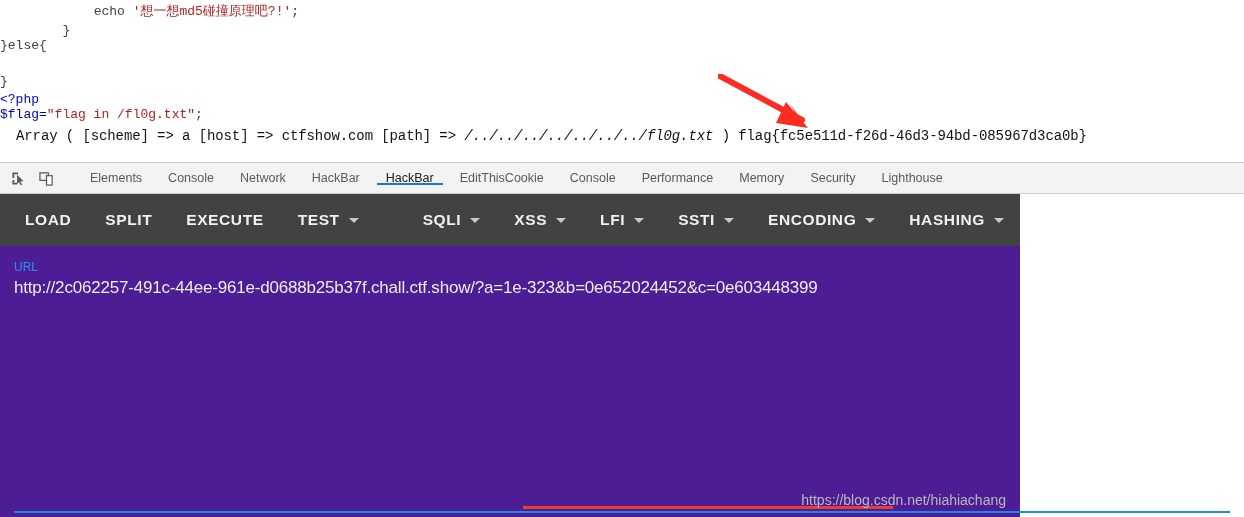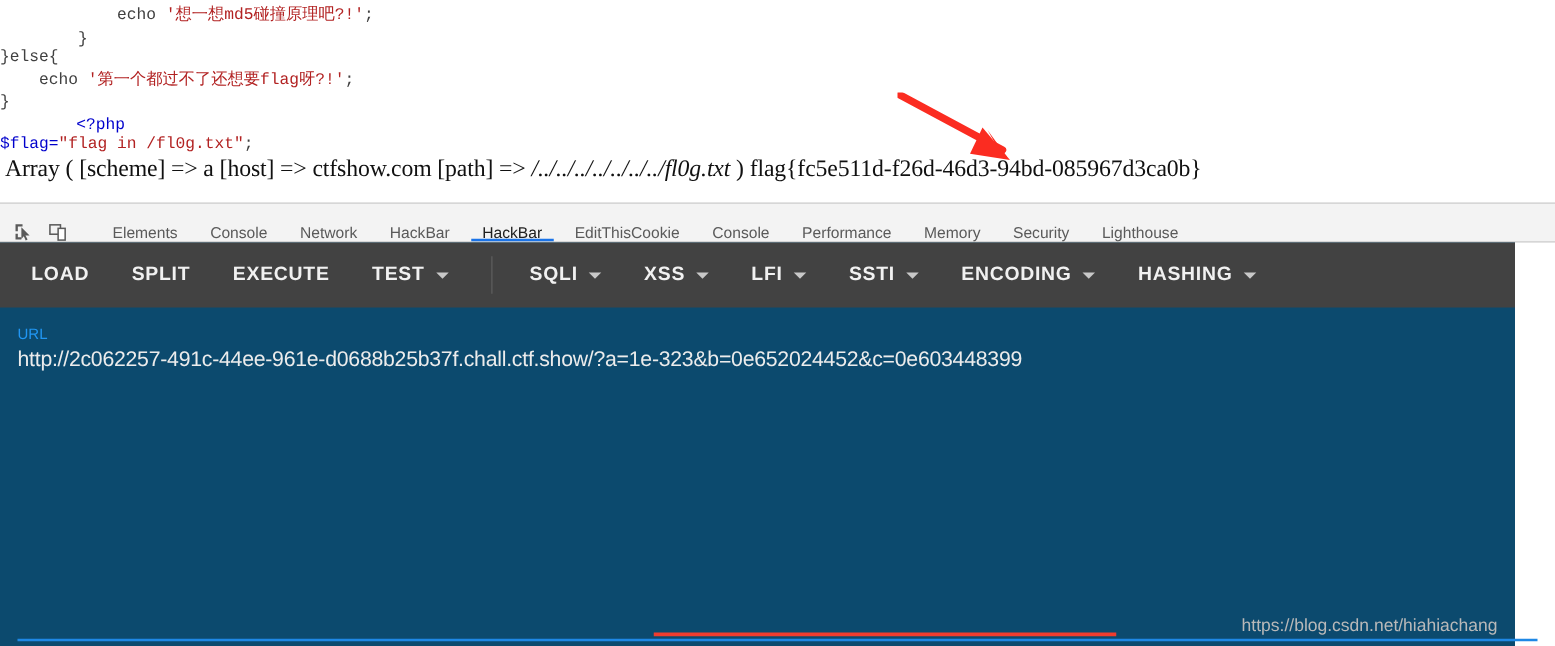--- a/index.html
+++ b/index.html
@@ -23,33 +23,33 @@
     font-size:13px;
     line-height:19px;
     white-space:pre;
     color:#000000;
   }
   .ln1 { position:absolute; left:0; top:2px; }
   .ln2 { position:absolute; left:0; top:21px; }
   .ln3 { position:absolute; left:0; top:36px; }
   .ln4 { position:absolute; left:0; top:54px; }
   .ln5 { position:absolute; left:0; top:72px; }
-  .ln6 { position:absolute; left:16px; top:90px;padding-left:45px; }
+  .ln6 { position:absolute; left:0; top:90px; }
   .ln7 { position:absolute; left:0; top:105px; }
 
   .kw-green  { color:#404040; }
   .kw-red    { color:#b22222; }
   .kw-blue   { color:#0000cc; }
 
   .array-line {
     position:absolute;
-    left:4px;
+    left:16px;
     top:124px;
-    font-family:Liberation Serif, serif;
-    font-size:19px;
+    font-family:Liberation Mono, monospace;
+    font-size:14px;
     line-height:24px;
     color:#111111;
     white-space:nowrap;
     letter-spacing:-0.1px;
   }
   .array-line .pathseg { font-style:italic; }
 
   
   #red-arrow {
     position:absolute;
@@ -62,21 +62,21 @@
 
   
   #devtools-tabs {
     position:relative;
     width:1244px;
     height:32px;
     background:#f3f3f3;
     border-top:1px solid #cdcdcd;
     border-bottom:1px solid #cdcdcd;
     display:flex;
-    align-items:flex-end;
+    align-items:center;
   }
   .dt-icon-btn {
     width:28px;
     display:flex;
     align-items:center;
     justify-content:center;
   }
   .dt-icon-btn:first-child { margin-left:4px; }
   .vsep {
     width:1px;
@@ -97,23 +97,23 @@
     content:"";
     position:absolute;
     left:4px; right:4px; bottom:0;
     height:2px;
     background:#1a73e8;
   }
 
   
   #hackbar {
     position:relative;
-    width:1212px;
+    width:1020px;
     height:323px;
-    background:#0c4a6e;
+    background:#4c1d95;
   }
   #hb-toolbar {
     height:52px;
     background:#424242;
     display:flex;
     align-items:center;
     padding-left:25px;
   }
   .hb-btn {
     display:flex;
@@ -185,21 +185,20 @@
   }
 </style>
 </head>
 <body>
 
 <div id="page-output">
 
   <div class="code-line ln1"><span>&nbsp;&nbsp;&nbsp;&nbsp;&nbsp;&nbsp;&nbsp;&nbsp;&nbsp;&nbsp;&nbsp;&nbsp;</span><span class="kw-green">echo </span><span class="kw-red">'想一想md5碰撞原理吧?!'</span><span class="kw-green">;</span></div>
   <div class="code-line ln2"><span>&nbsp;&nbsp;&nbsp;&nbsp;&nbsp;&nbsp;&nbsp;&nbsp;</span><span class="kw-green">}</span></div>
   <div class="code-line ln3"><span class="kw-green">}else{</span></div>
-  <div class="code-line ln4"><span>&nbsp;&nbsp;&nbsp;&nbsp;</span><span class="kw-green">echo </span><span class="kw-red">'第一个都过不了还想要flag呀?!'</span><span class="kw-green">;</span></div>
   <div class="code-line ln5"><span class="kw-green">}</span></div>
   <div class="code-line ln6"><span class="kw-blue">&lt;?php</span></div>
   <div class="code-line ln7"><span class="kw-blue">$flag=</span><span class="kw-red">"flag in /fl0g.txt"</span><span class="kw-green">;</span></div>
 
   <div class="array-line">
     <span>Array ( [scheme] =&gt; a [host] =&gt; ctfshow.com [path] =&gt; </span><span class="pathseg">/../../../../../../../fl0g.txt</span><span> ) </span><span>flag{fc5e511d-f26d-46d3-94bd-085967d3ca0b}</span>
   </div>
 
   <svg id="red-arrow" viewBox="0 0 100 58">
     <path d="M2 2 L80 44 L72 30 L88 52 L64 48 L76 44 Z" fill="#fb2c21"></path>

